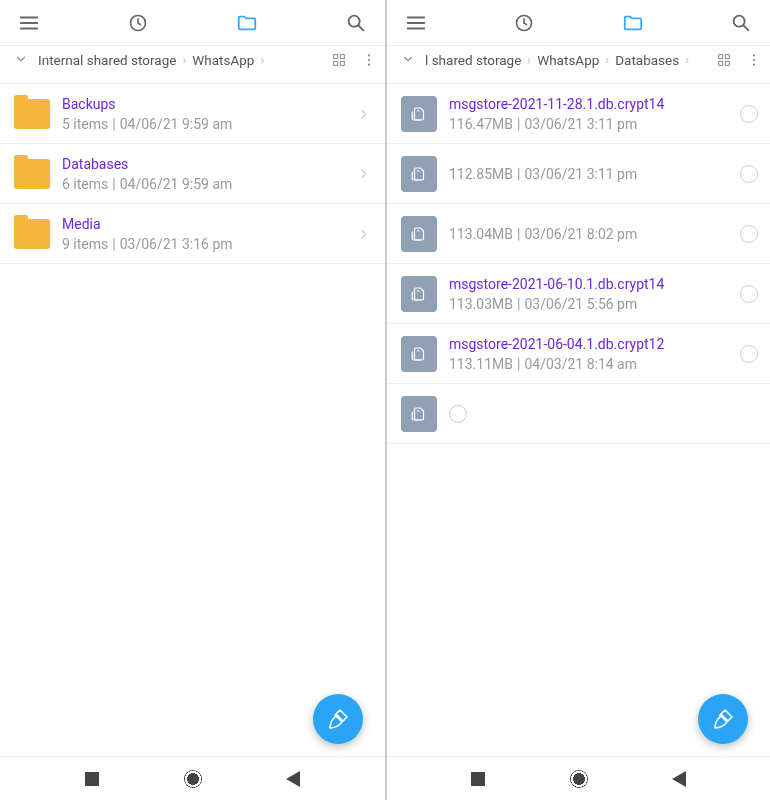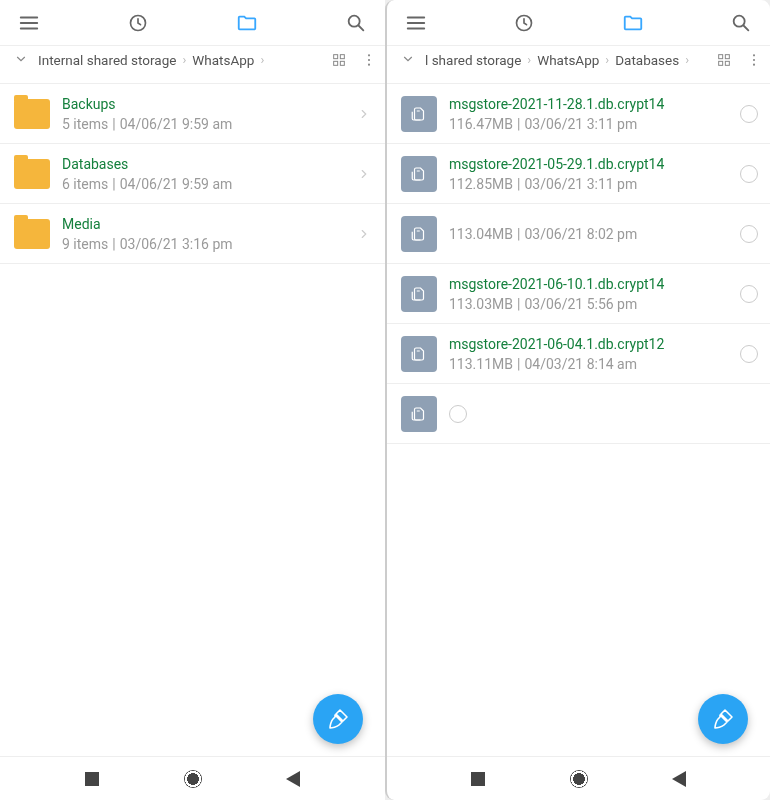--- a/index.html
+++ b/index.html
@@ -12,21 +12,21 @@
     overflow: hidden;
   }
   .pane {
     width: 385px;
     height: 800px;
     background: #fff;
     position: relative;
     display: flex;
     flex-direction: column;
   }
-  .pane + .pane { border-left: 2px solid #ccc; border-radius: 9px; }
+  .pane + .pane { border-left: 2px solid #ccc; }
 
   
   .toolbar {
     height: 46px;
     display: flex;
     align-items: center;
     justify-content: space-between;
     padding: 0 18px;
     border-bottom: 1px solid #eee;
   }
@@ -78,21 +78,21 @@
   }
   .file-thumb {
     width: 36px; height: 36px;
     background: #8fa0b4;
     border-radius: 4px;
     flex:0 0 auto;
     display:flex; align-items:center; justify-content:center;
     color:#fff;
   }
   .row-body { flex:1; min-width:0; }
-  .row-title { font-size: 14px; color:#15803d; margin-bottom:4px; overflow:hidden; text-overflow:ellipsis;}
+  .row-title { font-size: 14px; color:#6d28d9; margin-bottom:4px; overflow:hidden; text-overflow:ellipsis;}
   .row-sub { font-size: 14px; color:#9a9a9a; }
   .row-sub .sep { padding:0 4px; color:#9a9a9a;}
   .chev-right { width:16px; height:16px; color:#ccc; flex:0 0 auto; }
   .radio {
     width:18px; height:18px; border:1.5px solid #ccc; border-radius:50%; flex:0 0 auto;
   }
 
   
   .fab {
     position:absolute;
@@ -307,21 +307,20 @@
       <div class="radio"></div>
     </div>
     <div class="row">
       <div class="file-thumb">
           <svg viewBox="0 0 24 24" width="18" height="18">
             <path d="M8 4h6l4 4v10a2 2 0 01-2 2H8a2 2 0 01-2-2V6a2 2 0 012-2z" stroke="#fff" stroke-width="1.6" fill="none"></path>
             <path d="M9 8h4M3 9v9a2 2 0 002 2h9" stroke="#fff" stroke-width="1.6" fill="none"></path>
           </svg>
         </div>
       <div class="row-body">
-        <div class="row-title">msgstore-2021-05-29.1.db.crypt14</div>
         <div class="row-sub"><span>112.85MB</span><span class="sep">|</span><span>03/06/21 3:11 pm</span></div>
       </div>
       <div class="radio"></div>
     </div>
     <div class="row">
       <div class="file-thumb">
           <svg viewBox="0 0 24 24" width="18" height="18">
             <path d="M8 4h6l4 4v10a2 2 0 01-2 2H8a2 2 0 01-2-2V6a2 2 0 012-2z" stroke="#fff" stroke-width="1.6" fill="none"></path>
             <path d="M9 8h4M3 9v9a2 2 0 002 2h9" stroke="#fff" stroke-width="1.6" fill="none"></path>
           </svg>

